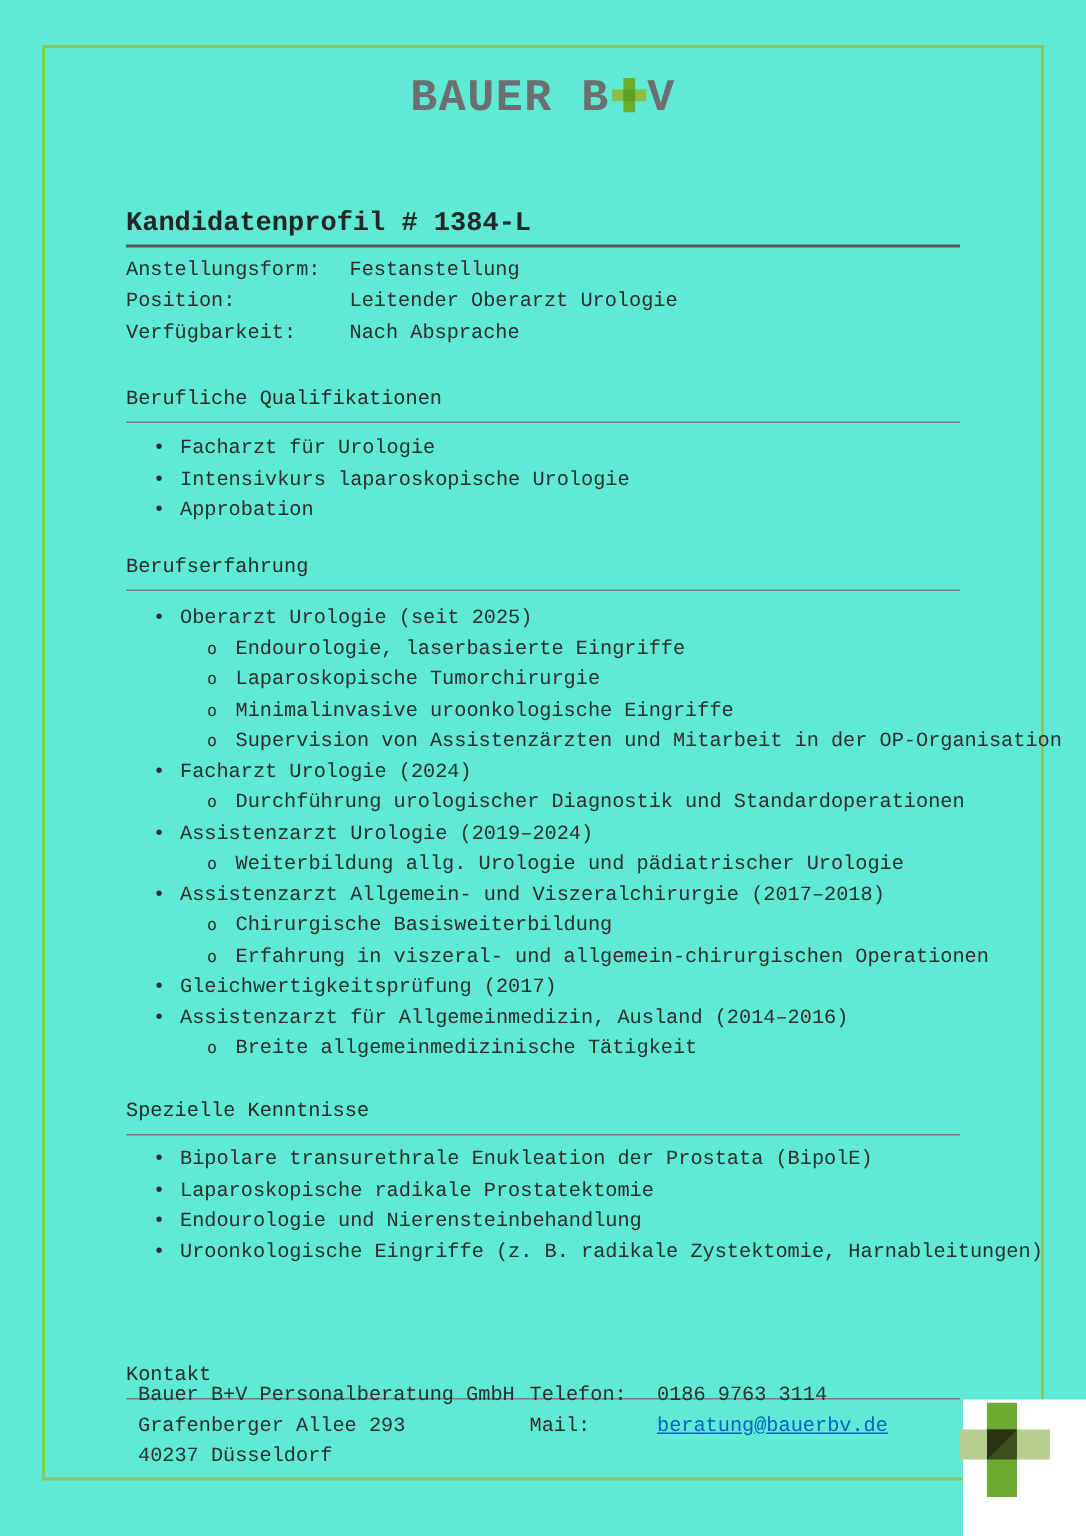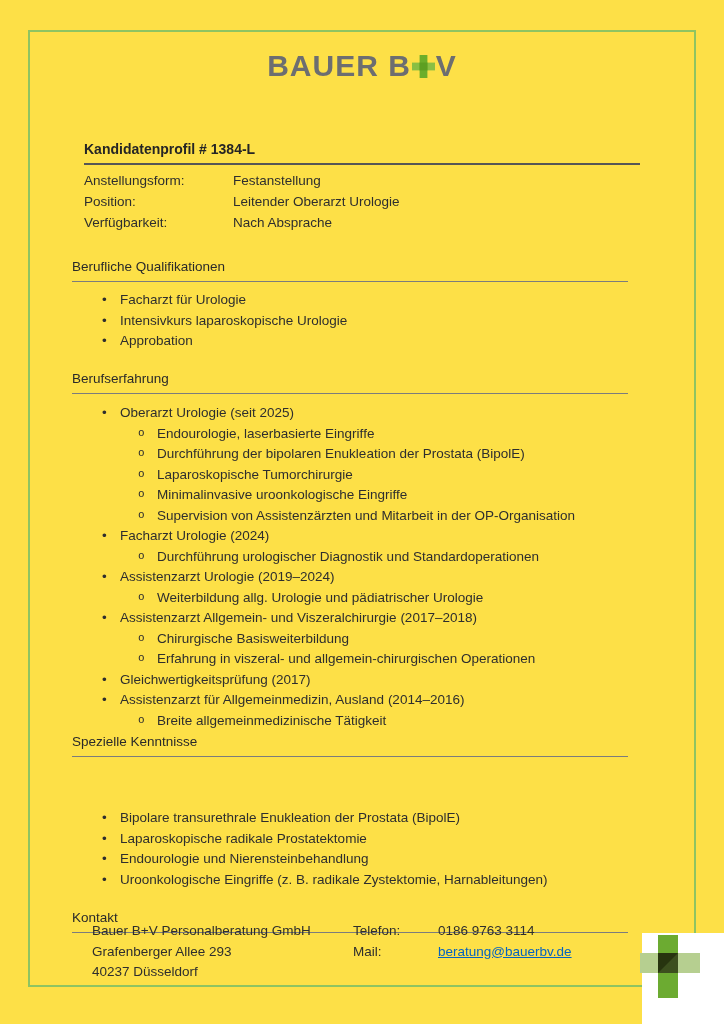--- a/index.html
+++ b/index.html
@@ -2,65 +2,65 @@
 <html><head>
 <meta charset="utf-8">
 <style>
   * { margin:0; padding:0; box-sizing:border-box; }
   html,body { background:#ffffff; }
   body {
     width:724px; height:1024px; position:relative; overflow:hidden;
     font-family:"Liberation Sans", sans-serif;
     color:#2e2e2e; font-size:13.5px;
   }
-  .page { position:absolute; inset:0; background:#fde047; }
+  .page { position:absolute; inset:0; background:#5eead4;font-family:Liberation Mono, monospace; }
 
   
   .frame {
     position:absolute; left:28px; top:30px; width:668px; height:957px;
     border:2px solid #8ec461; background:transparent;
   }
 
   
   .logo {
     position:absolute; left:0; top:50px; width:724px; text-align:center;
     font-size:30px; font-weight:bold; color:#6d6e70; letter-spacing:1px;
     line-height:32px; white-space:nowrap;
   }
   .logo .plus { display:inline-block; width:23px; height:23px; margin:0 1px; vertical-align:-2px; }
 
   
   .title-row {
     position:absolute; left:84px; top:140px; width:556px;
-    font-weight:bold; font-size:14px; line-height:18px;
+    font-weight:bold; font-size:18px; line-height:18px;
     border-bottom:2px solid #565656; padding-bottom:5px; color:#252525;
   }
 
   
   .fields { position:absolute; left:84px; top:170px; width:556px; }
   .field-row { display:flex; line-height:21px; }
   .field-label { width:149px; flex:none; }
   .field-value { flex:1; }
 
   
   .section-heading {
-    position:absolute; left:72px; width:556px;
+    position:absolute; left:84px; width:556px;
     font-size:13.5px; line-height:18px; color:#2a2a2a;
     border-bottom:1.5px solid #7c7c7c; padding-bottom:5px;
   }
   .h-qual  { top:258px; }
   .h-exp   { top:370px; }
   .h-skill { top:733px; }
   .h-cont  { top:877px;margin-top:32px; }
 
   
   .list { position:absolute; left:84px; width:556px; }
   .l-qual  { top:290px; }
   .l-exp   { top:403px; }
-  .l-skill { top:764px;margin-top:44px; }
+  .l-skill { top:764px; }
   .row { position:relative; line-height:20.5px; white-space:nowrap; }
   .b1 { padding-left:36px; }
   .b1::before { content:"•"; position:absolute; left:18px; top:0; font-size:13.5px; }
   .b2 { padding-left:73px; }
   .b2::before {
     content:"o"; position:absolute; left:54px; top:-1px;
     font-family:"DejaVu Sans Mono", monospace; font-size:11px;
   }
 
   
@@ -115,21 +115,20 @@
   <div class="list l-qual">
     <div class="row b1">Facharzt für Urologie</div>
     <div class="row b1">Intensivkurs laparoskopische Urologie</div>
     <div class="row b1">Approbation</div>
   </div>
 
   <div class="section-heading h-exp">Berufserfahrung</div>
   <div class="list l-exp">
     <div class="row b1">Oberarzt Urologie (seit 2025)</div>
     <div class="row b2">Endourologie, laserbasierte Eingriffe</div>
-    <div class="row b2">Durchführung der bipolaren Enukleation der Prostata (BipolE)</div>
     <div class="row b2">Laparoskopische Tumorchirurgie</div>
     <div class="row b2">Minimalinvasive uroonkologische Eingriffe</div>
     <div class="row b2">Supervision von Assistenzärzten und Mitarbeit in der OP-Organisation</div>
     <div class="row b1">Facharzt Urologie (2024)</div>
     <div class="row b2">Durchführung urologischer Diagnostik und Standardoperationen</div>
     <div class="row b1">Assistenzarzt Urologie (2019–2024)</div>
     <div class="row b2">Weiterbildung allg. Urologie und pädiatrischer Urologie</div>
     <div class="row b1">Assistenzarzt Allgemein- und Viszeralchirurgie (2017–2018)</div>
     <div class="row b2">Chirurgische Basisweiterbildung</div>
     <div class="row b2">Erfahrung in viszeral- und allgemein-chirurgischen Operationen</div>

